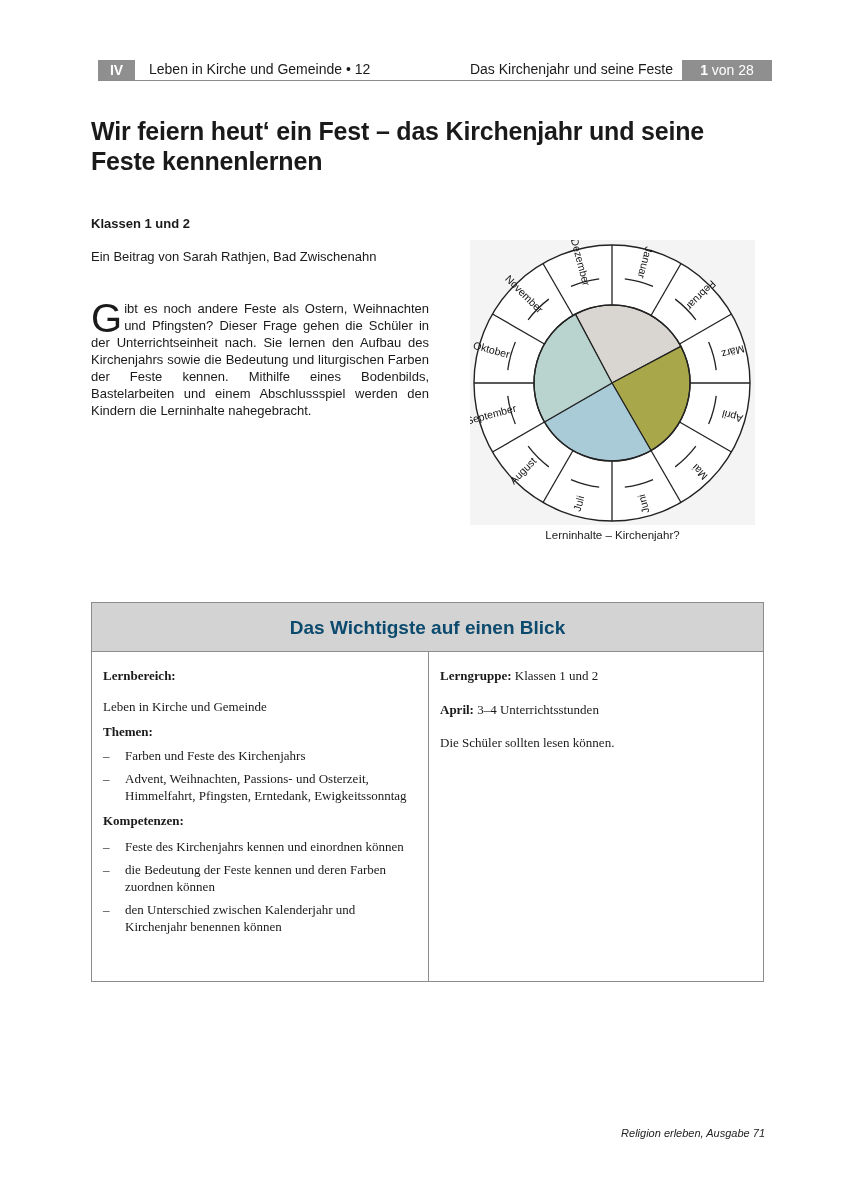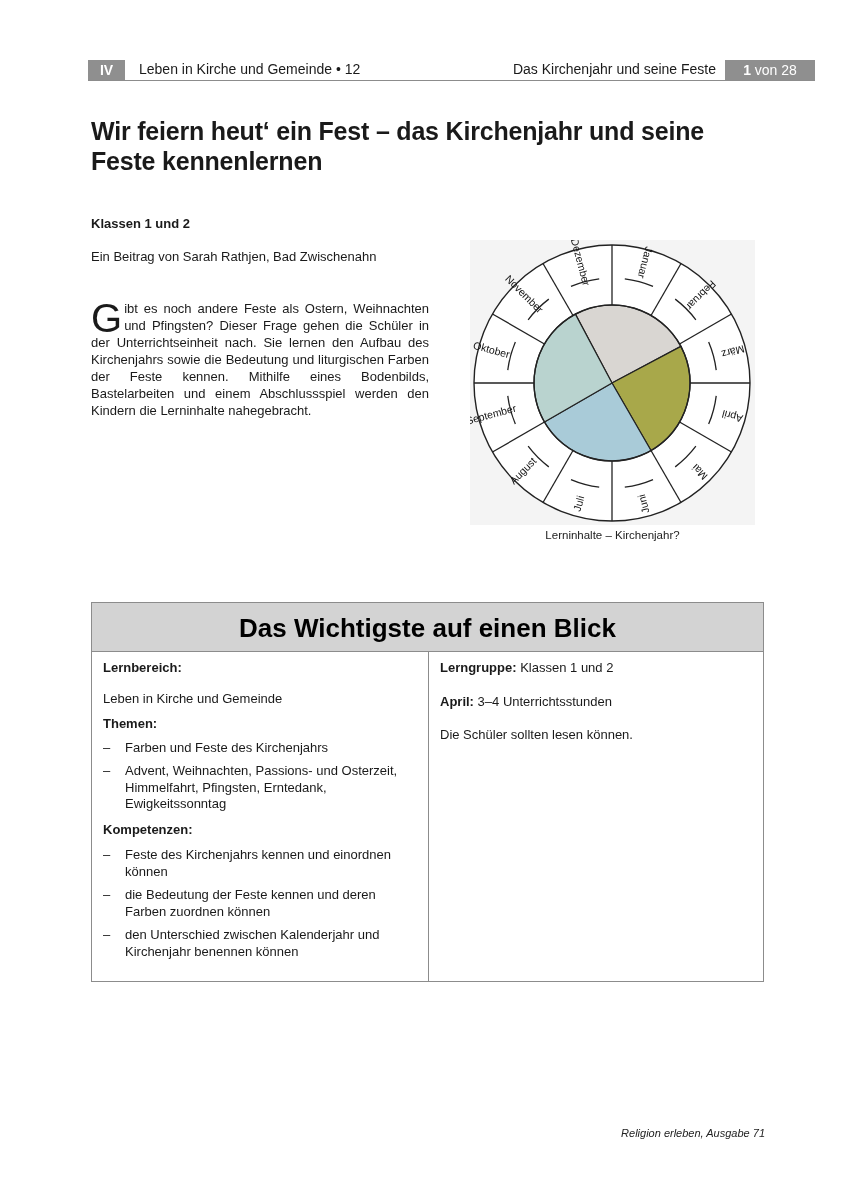--- a/index.html
+++ b/index.html
@@ -1,40 +1,40 @@
 <!DOCTYPE html>
 <html><head>
 <meta charset="utf-8">
 <style>
   html, body { margin: 0; padding: 0; background: #ffffff; }
   body { width: 856px; height: 1200px; position: relative; font-family: "Liberation Sans", sans-serif; color: #1a1a1a; overflow: hidden; }
 
   
-  .hdr { position: absolute; left: 88px; top: 60px; width: 727px; height: 20px; border-bottom: 1.5px solid #8c8c8c; text-decoration: underline; }
+  .hdr { position: absolute; left: 98px; top: 60px; width: 674px; height: 20px; border-bottom: 1.5px solid #8c8c8c; text-decoration: underline; }
   .hdr .sec { position: absolute; left: 0; top: 0; width: 37px; height: 20px; background: #8f8f8f; color: #fff; font-size: 14px; font-weight: bold; text-align: center; line-height: 20px; }
   .hdr .left { position: absolute; left: 51px; top: 0; font-size: 14px; line-height: 19px; color: #1a1a1a; }
   .hdr .right { position: absolute; right: 99px; top: 0; font-size: 14px; line-height: 19px; color: #1a1a1a; }
   .hdr .page { position: absolute; right: 0; top: 0; width: 90px; height: 20px; background: #8f8f8f; color: #fff; font-size: 14px; line-height: 20px; text-align: center; }
   .hdr .page b { font-weight: bold; }
 
   h1 { position: absolute; left: 91px; top: 116px; width: 680px; margin: 0; font-size: 25px; line-height: 30px; font-weight: bold; color: #1a1a1a; letter-spacing: -0.2px; }
 
   .klassen { position: absolute; left: 91px; top: 216px; font-size: 13px; font-weight: bold; }
   .author { position: absolute; left: 91px; top: 249px; font-size: 13px; }
 
   .intro { position: absolute; left: 91px; top: 300px; width: 338px; font-size: 13px; line-height: 17px; text-align: justify; }
   .intro .dropcap { float: left; font-size: 40px; line-height: 32px; margin: 2px 2px 0 0; font-weight: normal; }
 
   .wheel { position: absolute; left: 470px; top: 240px; width: 285px; height: 285px; }
   .caption { position: absolute; left: 470px; top: 529px; width: 285px; text-align: center; font-size: 11.5px; color: #222; }
 
   
   .box { position: absolute; left: 91px; top: 602px; width: 673px; height: 380px; border: 1px solid #8c8c8c; box-sizing: border-box; }
-  .box .title { height: 48px; background: #d3d3d3; border-bottom: 1px solid #8c8c8c; text-align: center; font-size: 26px; font-weight: bold; line-height: 50px; color: #000000; }
-  .box .col { position: absolute; top: 49px; bottom: 0; box-sizing: border-box; padding: 8px 11px; font-size: 13px; line-height: 16.5px; }
+  .box .title { height: 48px; background: #d3d3d3; border-bottom: 1px solid #8c8c8c; text-align: center; font-size: 19px; font-weight: bold; line-height: 50px; color: #0c4a6e; }
+  .box .col { position: absolute; top: 49px; bottom: 0; box-sizing: border-box; padding: 16px 11px; font-size: 13px; line-height: 16.5px; font-family: Liberation Serif, serif; }
   .box .c1 { left: 0; width: 337px; border-right: 1px solid #8c8c8c; }
   .box .c2 { left: 337px; right: 0; }
   .lbl { font-weight: bold; }
   .para { margin: 0 0 9px 0; }
   .list { margin: 0 0 9px 0; padding: 0; list-style: none; }
   .list li { position: relative; padding-left: 22px; margin-bottom: 7px; }
   .list li::before { content: "–"; position: absolute; left: 0; top: 0; }
 
   .footer { position: absolute; right: 91px; top: 1127px; font-size: 11px; font-style: italic; color: #222; }
 </style>

